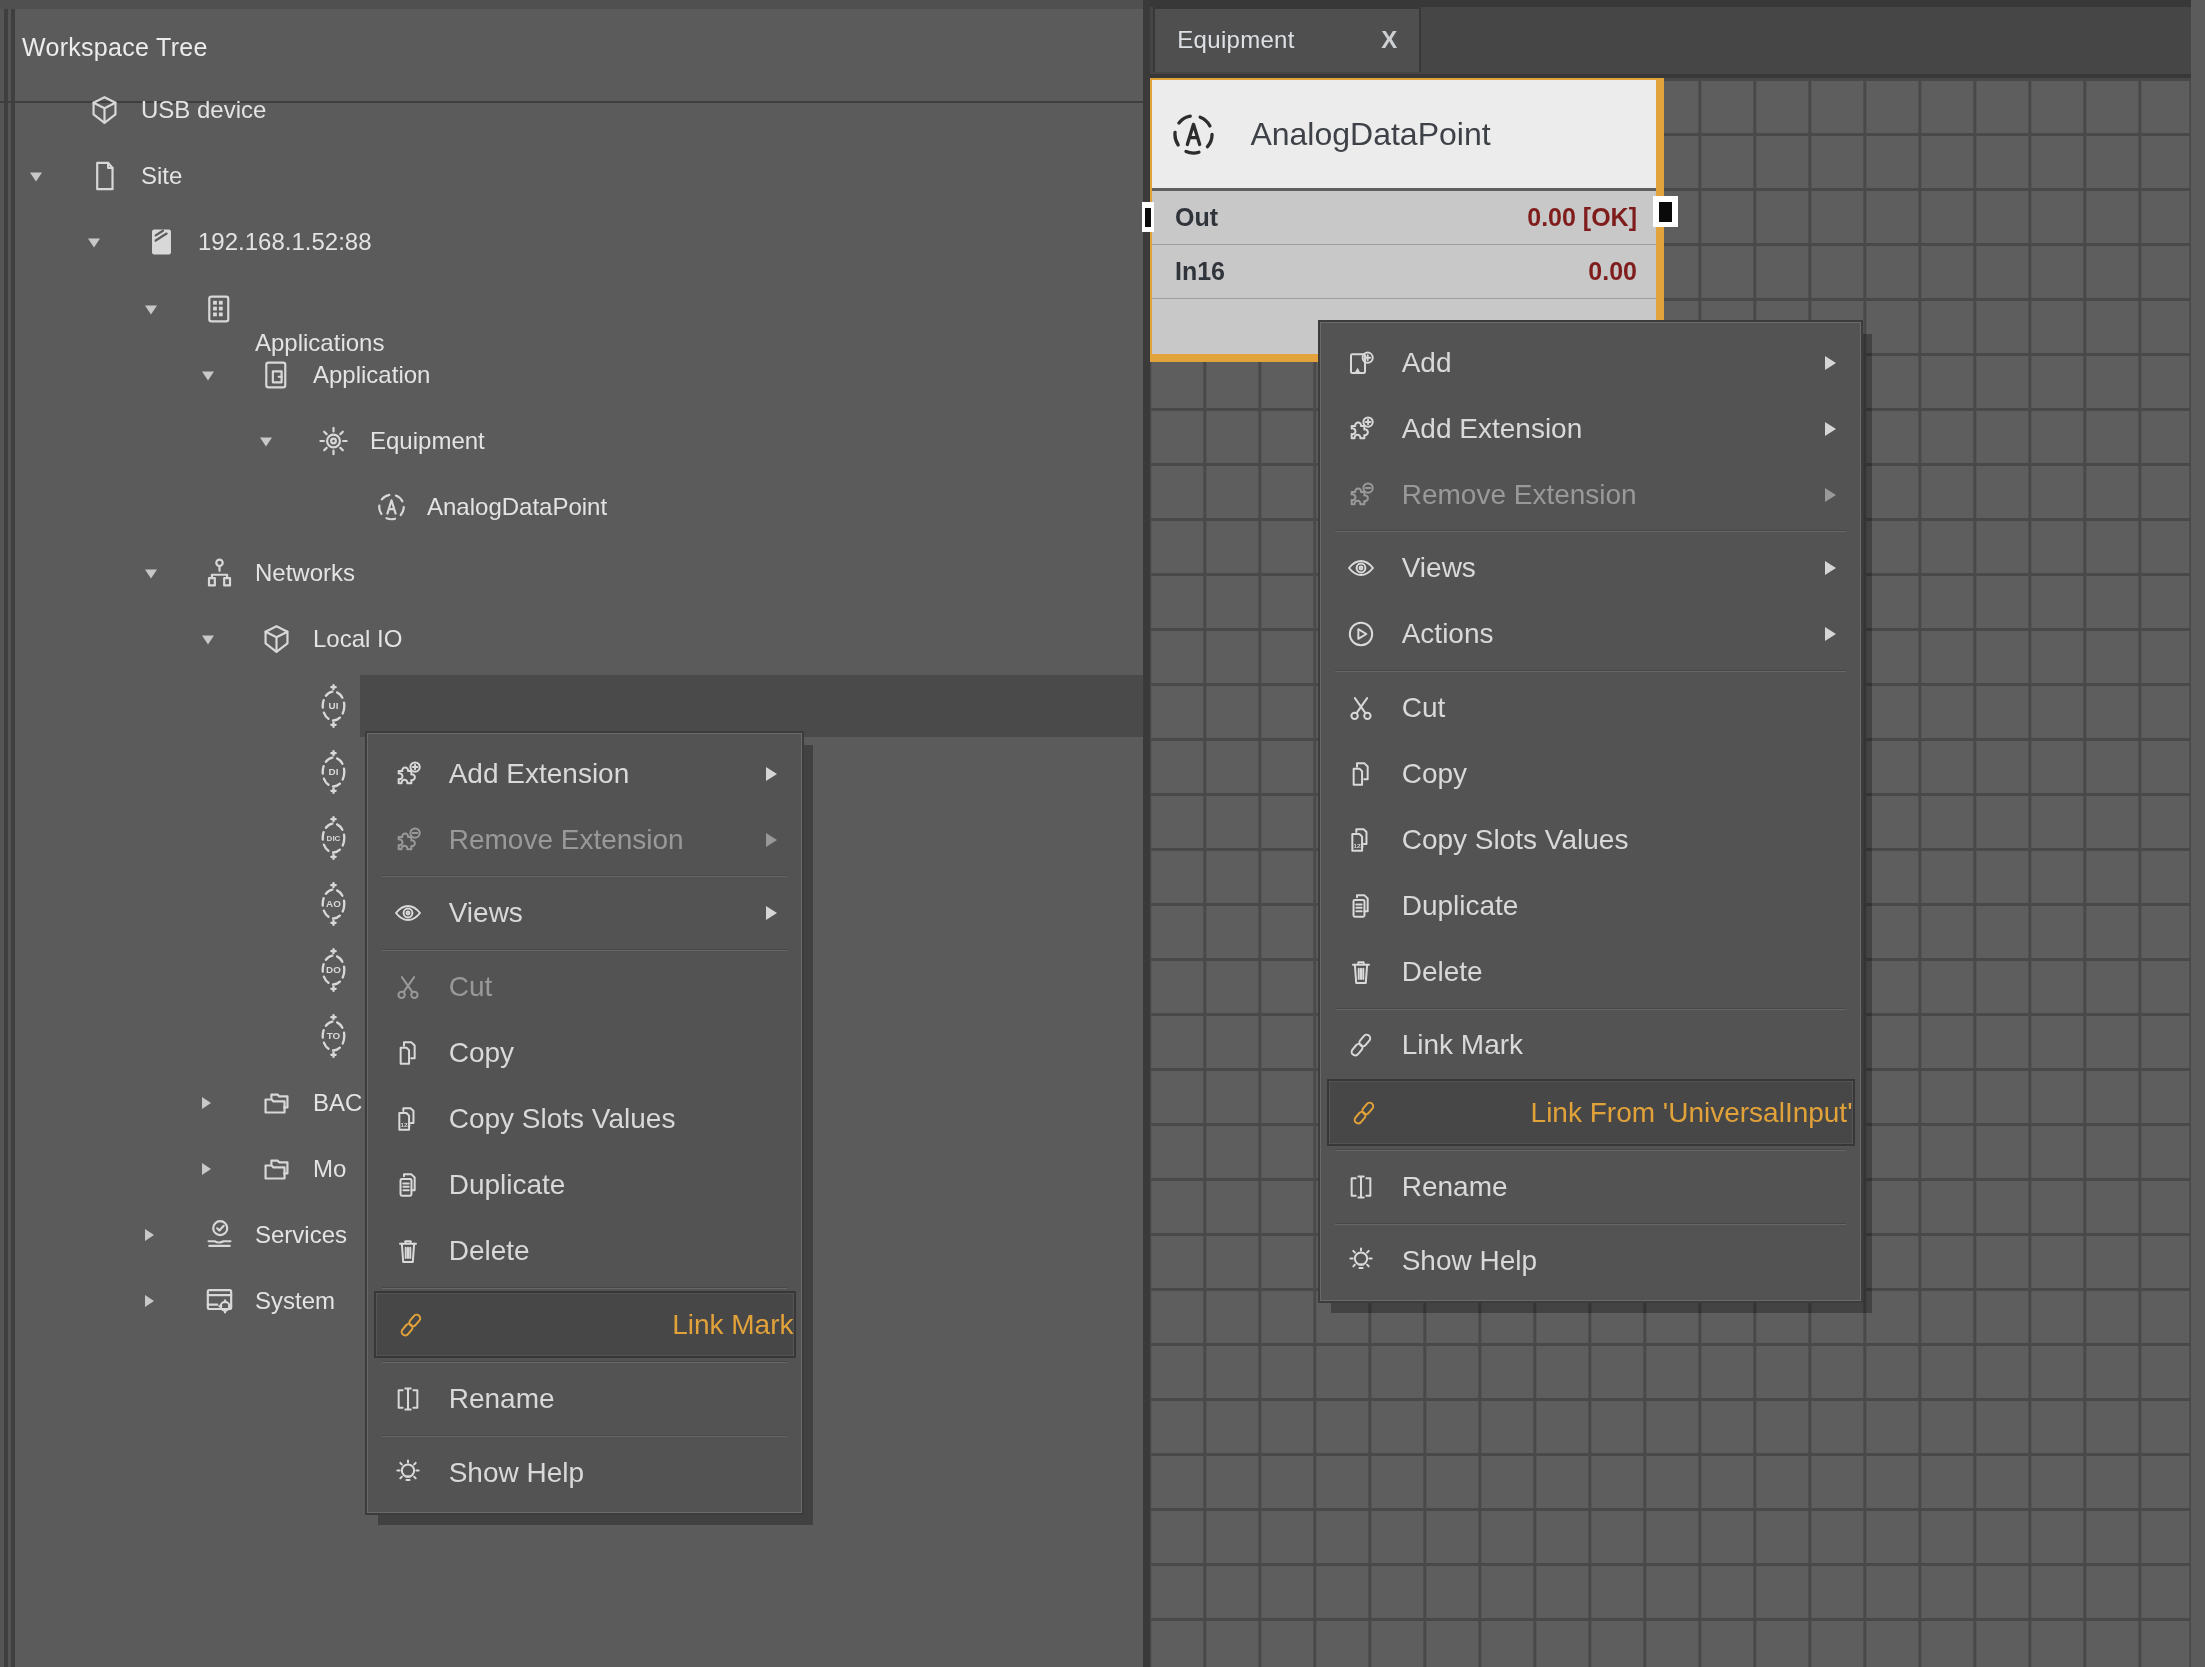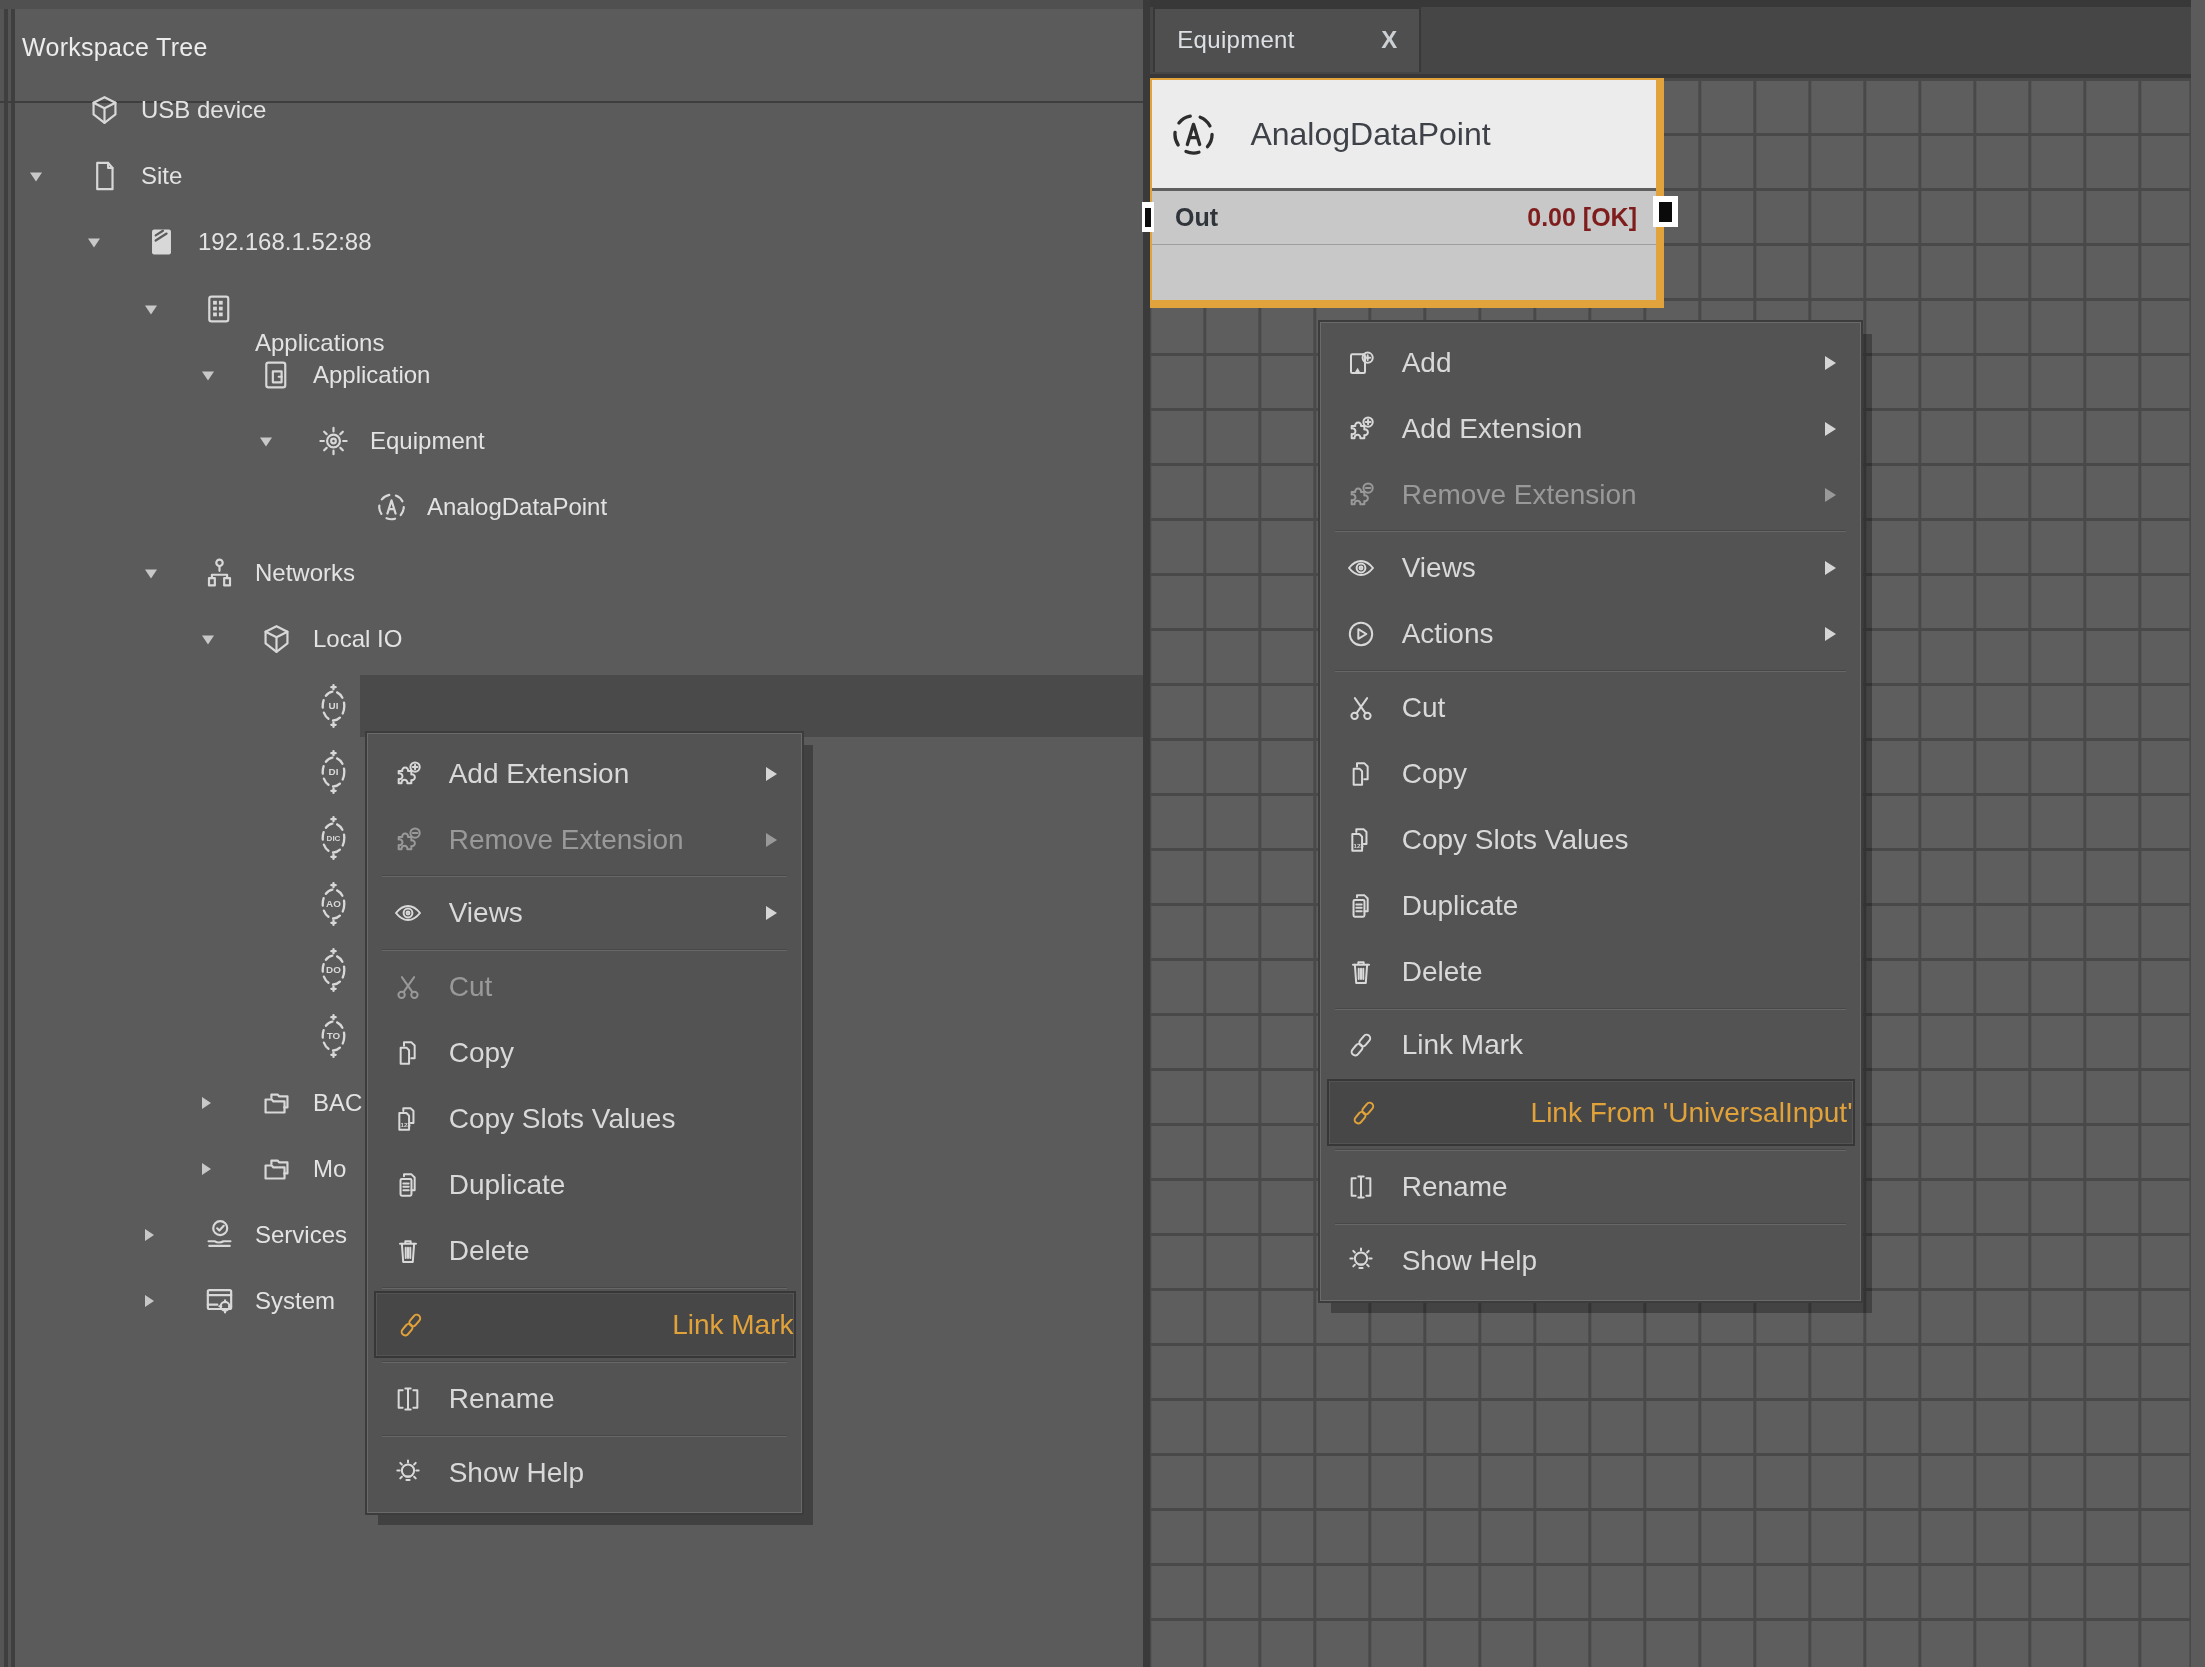--- a/index.html
+++ b/index.html
@@ -309,20 +309,24 @@
             <path d="M9.2 16.5 12 7.4l2.8 9.1M10.3 13.4h3.4"></path>
           </svg>
         </span>
       <span class="w-title">AnalogDataPoint</span>
     </div>
     <div class="w-sep1"></div>
     <div class="w-row">
       <span class="w-name">Out</span>
       <span class="w-val">0.00 [OK]</span>
     </div>
+    <div class="w-row">
+      <span class="w-name">In16</span>
+      <span class="w-val">0.00</span>
+    </div>
     <div class="w-footer"></div>
   </div>
   <span class="pin pin-in"></span>
   <span class="pin pin-out"></span>
 
   <div id="menu-left" class="menu">
       <div class="mi">
         <span class="ic">
           <svg viewBox="0 0 24 24" fill="none" stroke="currentColor" stroke-width="1.5" stroke-linecap="round" stroke-linejoin="round">
             <path d="M5 9.8h2.7a2.2 2.2 0 1 1 4.3 0h2.5v2.5a2.2 2.2 0 1 1 0 4.3V19h-3a2.2 2.2 0 1 0-4.3 0H5v-3.2a2.2 2.2 0 1 0 0-4.2Z"></path>

